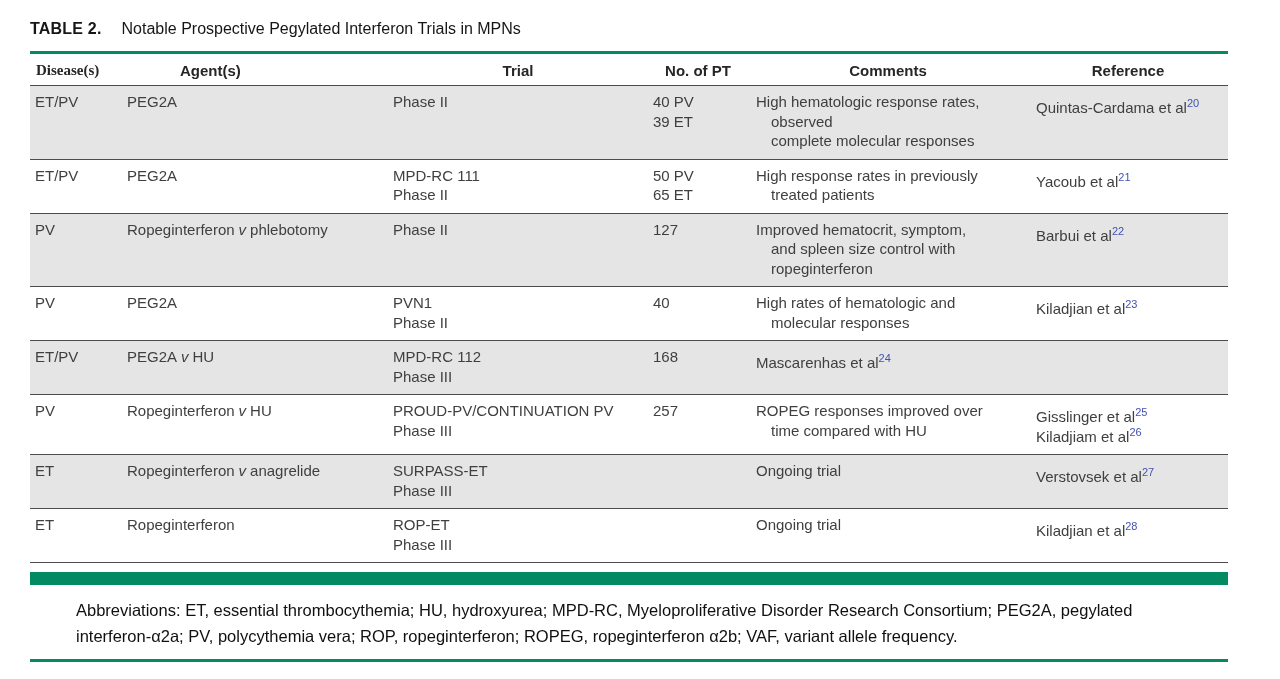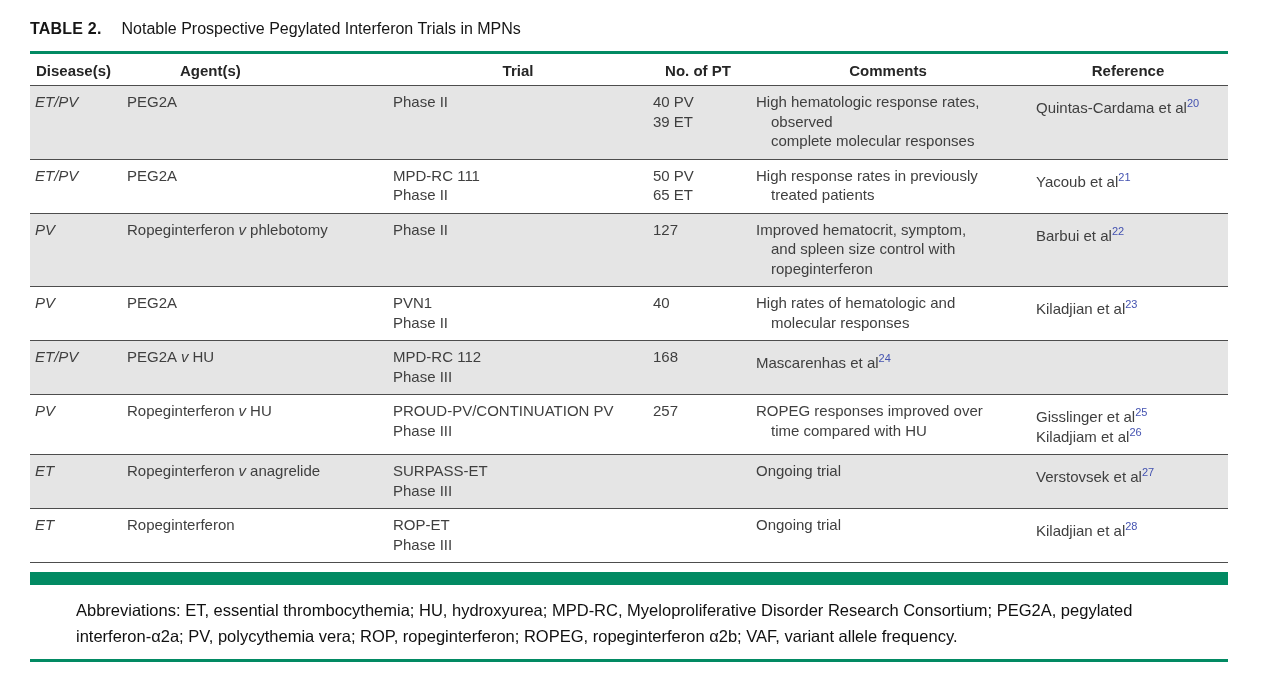--- a/index.html
+++ b/index.html
@@ -16,26 +16,26 @@
     font-family:"Liberation Sans", sans-serif;
     position:relative;overflow:hidden;
   }
   .inner{padding:20px 0 0 30px;width:1228px;}
   .title-row{font-size:16px;color:#161616;margin-bottom:13px;}
   .title-label{font-weight:bold;letter-spacing:.2px;margin-right:20px;}
   .tbl{width:1198px;border-top:3px solid var(--green);}
   .grid6{display:grid;grid-template-columns:92px 266px 260px 100px 280px 200px;}
   .thead{border-bottom:1px solid var(--line);}
   .th{font-weight:bold;font-size:15px;color:#262626;padding:8px 4px 6px;text-align:center;}
-  .th.c-disease{text-align:left;padding-left:6px;}
+  .th.c-disease{text-align:left;padding-left:6px;font-family:Liberation Serif, serif;}
   .th.c-agent{text-align:left;padding-left:58px;}
   .tr{border-bottom:1px solid var(--line);font-size:15px;line-height:19.5px;color:var(--text);padding:6px 0 8px;}
   .tr:nth-child(odd){background:var(--row-alt);}
   .td{padding:0 5px;}
-  .td.c-disease{font-style:italic;}
+  .td.c-disease{}
   .td.c-comments{padding-left:8px;padding-right:4px;}
   .td.c-comments .cont{padding-left:15px;}
   .td.c-reference{padding-left:8px;margin-top:6px;}
   .v-ital{font-style:italic;margin:0 4px;}
   sup.refnum{color:var(--sup);font-size:11px;line-height:0;vertical-align:super;}
   .greenbar{width:1198px;height:13px;background:var(--green);margin-top:9px;}
   .footnote{margin-top:12px;width:1210px;font-size:16.5px;line-height:26px;color:#101010;margin-left:46px;}
   .bottomrule{width:1198px;height:3px;background:var(--green);margin-top:10px;}
 </style>
 </head>

